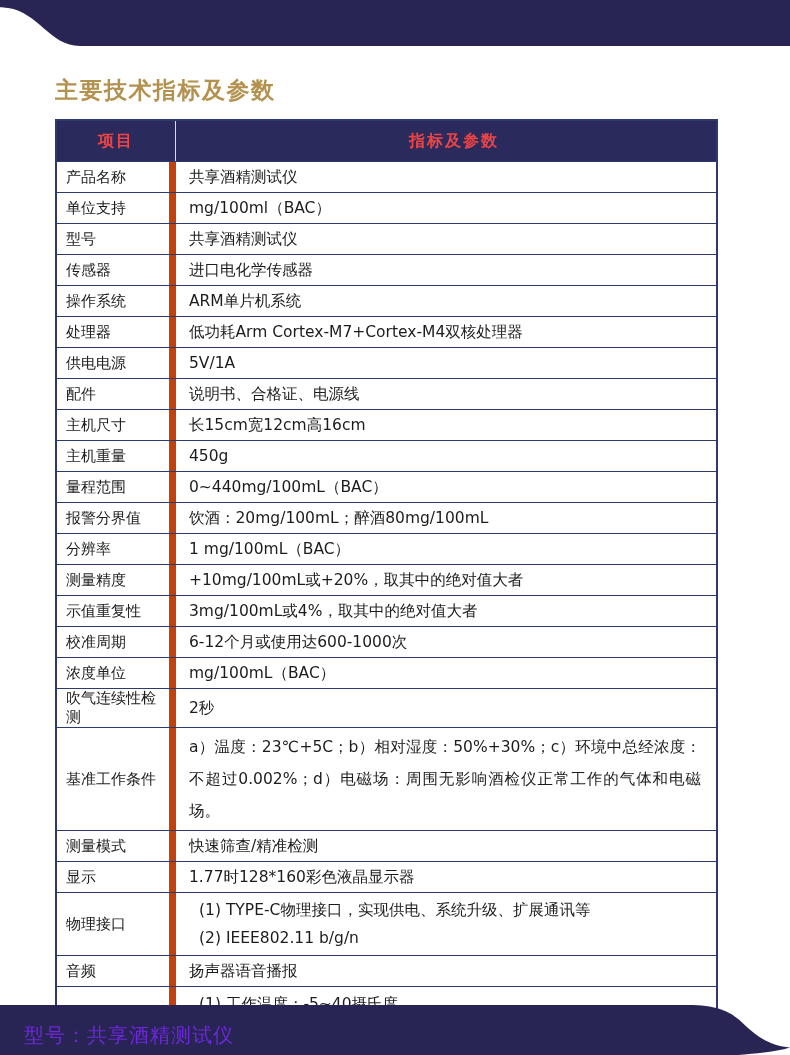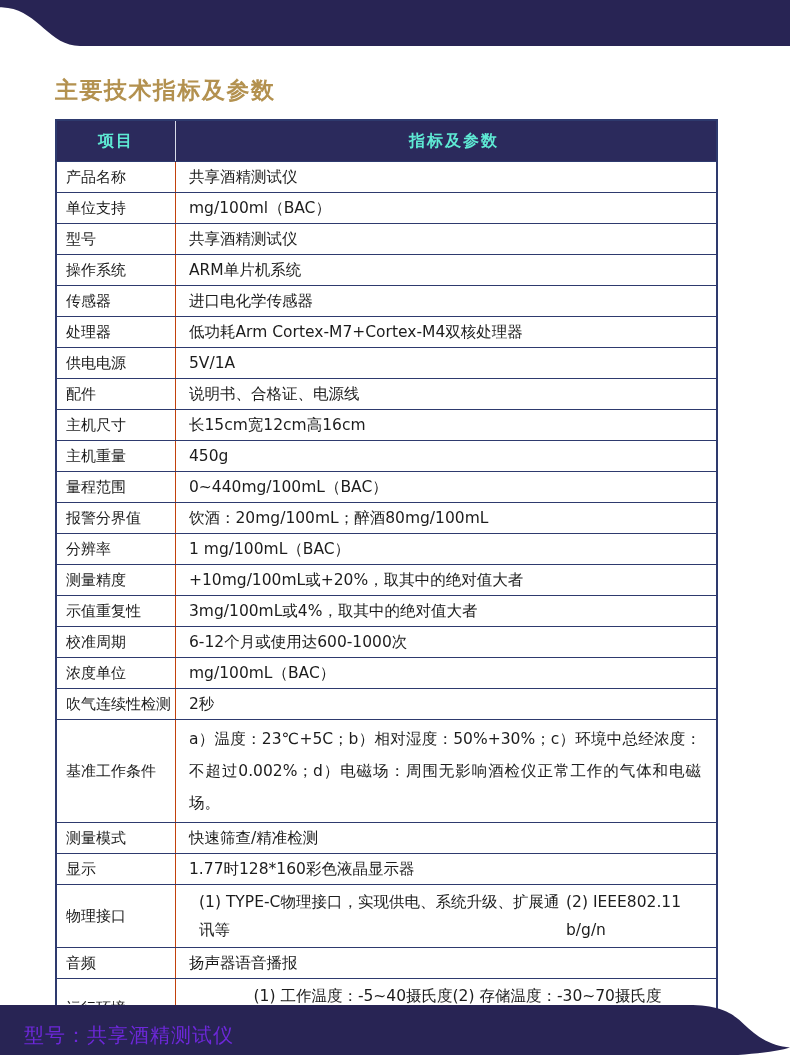--- a/index.html
+++ b/index.html
@@ -10,33 +10,33 @@
   .swoosh-top { display:block; }
   .page-title {
     color:#b3914f; font-size:23px; font-weight:bold;
     margin:25px 0 13px 55px; letter-spacing:1.5px;
   }
   .spec-table {
     margin-left:55px; width:663px; box-sizing:border-box;
     border:2px solid #2e3a6e;
   }
   .thead {
-    display:flex; background:#2b2a5c; color:#5eead4; font-weight:bold;
+    display:flex; background:#2b2a5c; color:#ef4444; font-weight:bold;
     height:40px; font-size:16px; letter-spacing:2px;gap:16px;
   }
   .th-item { flex:0 0 119px; display:flex; align-items:center; justify-content:center;
     border-right:1px solid #d8dbe8; box-sizing:border-box; }
   .th-spec { flex:1; display:flex; align-items:center; justify-content:center; }
   .tr { display:flex; border-top:1px solid #2e3a6e; min-height:30px; background:#fff; color:#1c1c1c; }
   .td-l { flex:0 0 119px; display:flex; align-items:center; padding-left:9px;
-    border-right:1px solid #c2410c; font-size:15px; box-sizing:border-box; }
+    border-right:7px solid #c2410c; font-size:15px; box-sizing:border-box; }
   .td-v { flex:1; display:flex; align-items:center; padding-left:13px;
     font-size:15.5px; box-sizing:border-box; }
   .td-v.wrap { display:block; line-height:32px; padding:3px 15px 3px 13px; text-align:justify; }
-  .td-v.lines { flex-direction:row; align-items:flex-start; justify-content:center;
+  .td-v.lines { flex-direction:column; align-items:flex-start; justify-content:center;
     padding:3px 0 3px 23px; }
   .lines .line { line-height:28px; }
   .r70 { min-height:70px; } .r60 { min-height:60px; } .r58 { min-height:58px; }
   .footer { position:absolute; left:0; bottom:0; width:790px; height:52px; }
   .footer svg { position:absolute; left:0; top:0; }
   .footer span { position:absolute; color:#6d28d9; font-size:20px; letter-spacing:1px; }
   .f-model { left:24px; top:19px; }
   .f-phone { left:420px; top:19px;margin-top:44px; }
 </style>
 </head>
@@ -62,26 +62,26 @@
     </div>
     <div class="tr">
       <div class="td-l">单位支持</div>
       <div class="td-v">mg/100ml（BAC）</div>
     </div>
     <div class="tr">
       <div class="td-l">型号</div>
       <div class="td-v">共享酒精测试仪</div>
     </div>
     <div class="tr">
+      <div class="td-l">传感器</div>
+      <div class="td-v">进口电化学传感器</div>
+    </div>
+    <div class="tr">
       <div class="td-l">操作系统</div>
       <div class="td-v">ARM单片机系统</div>
-    </div>
-    <div class="tr">
-      <div class="td-l">传感器</div>
-      <div class="td-v">进口电化学传感器</div>
     </div>
     <div class="tr">
       <div class="td-l">处理器</div>
       <div class="td-v">低功耗Arm Cortex-M7+Cortex-M4双核处理器</div>
     </div>
     <div class="tr">
       <div class="td-l">供电电源</div>
       <div class="td-v">5V/1A</div>
     </div>
     <div class="tr">

